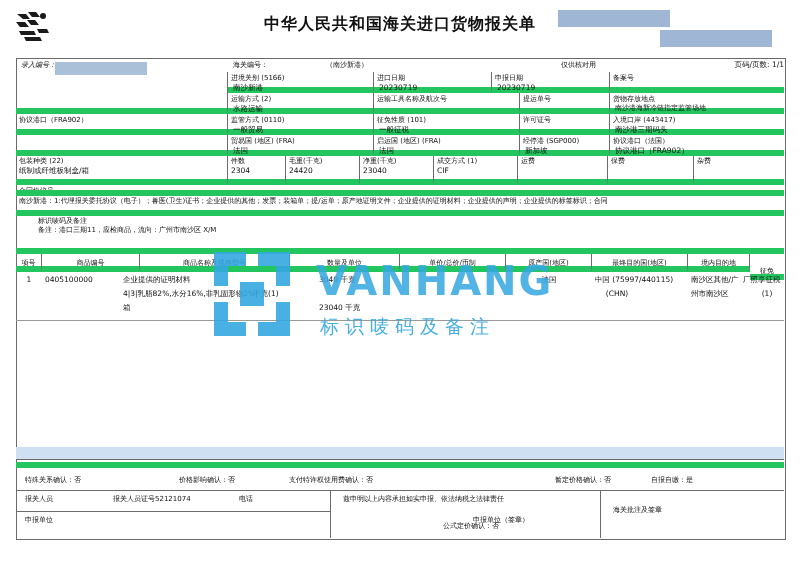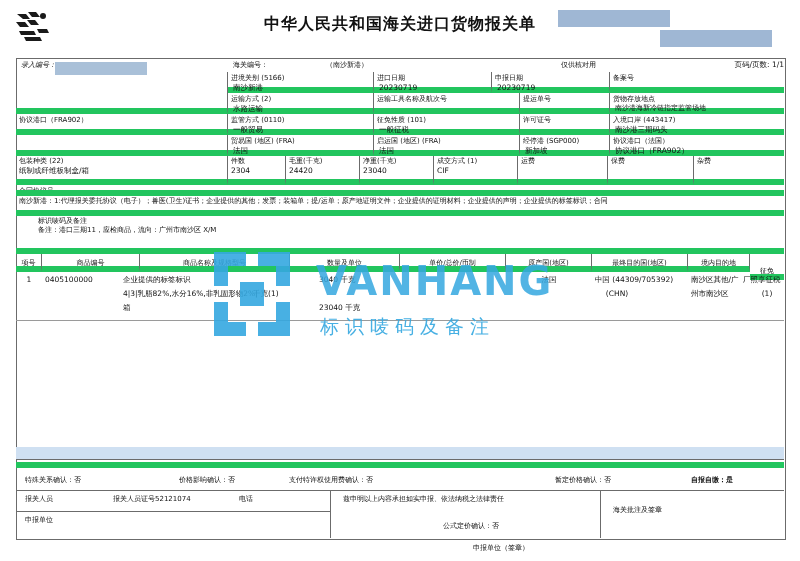--- a/index.html
+++ b/index.html
@@ -246,31 +246,31 @@
   <div class="cell br bb center lbl" style="left:290px;top:254px;width:110px;height:18px;padding-top:5px;">数量及单位</div>
   <div class="cell br bb center lbl" style="left:400px;top:254px;width:106px;height:18px;padding-top:5px;">单价/总价/币制</div>
   <div class="cell br bb center lbl" style="left:506px;top:254px;width:86px;height:18px;padding-top:5px;">原产国(地区)</div>
   <div class="cell br bb center lbl" style="left:592px;top:254px;width:96px;height:18px;padding-top:5px;">最终目的国(地区)</div>
   <div class="cell br bb center lbl" style="left:688px;top:254px;width:62px;height:18px;padding-top:5px;">境内目的地</div>
   <div class="cell bb center lbl" style="left:750px;top:254px;width:34px;height:18px;padding-top:5px;margin-top:8px;">征免</div>
 
   <div class="cell center val" style="left:16px;top:274px;width:26px;">1</div>
   <div class="cell val" style="left:42px;top:274px;width:98px;">0405100000</div>
 
-  <div class="cell val" style="left:120px;top:274px;width:175px;">企业提供的标签标识</div>
+  <div class="cell val" style="left:120px;top:274px;width:175px;">企业提供的证明材料</div>
   <div class="cell val" style="left:120px;top:288px;width:185px;">4|3|乳脂82%,水分16%,非乳固形物2%|</div>
   <div class="cell val" style="left:120px;top:302px;width:60px;">箱</div>
 
   <div class="cell val" style="left:250px;top:288px;width:60px;">千克(1)</div>
 
   <div class="cell val" style="left:316px;top:274px;width:86px;">3040 千克</div>
   <div class="cell val" style="left:316px;top:302px;width:86px;">23040 千克</div>
 
   <div class="cell val center" style="left:506px;top:274px;width:86px;">法国</div>
-  <div class="cell val center" style="left:574px;top:274px;width:120px;">中国 (44309/705392)</div>
+  <div class="cell val center" style="left:574px;top:274px;width:120px;">中国 (75997/440115)</div>
   <div class="cell val center" style="left:592px;top:288px;width:50px;">(CHN)</div>
   <div class="cell val" style="left:688px;top:274px;width:78px;">南沙区其他/广</div>
   <div class="cell val" style="left:688px;top:288px;width:78px;">州市南沙区</div>
   <div class="cell val" style="left:740px;top:274px;width:60px;">厂照享征税</div>
   <div class="cell val center" style="left:750px;top:288px;width:34px;">(1)</div>
 
   <div style="position:absolute;left:16px;top:320px;width:768px;height:1px;background:#9a9a9a;"></div>
 
   <div class="wm">
     <div class="wmmark">
@@ -301,36 +301,36 @@
   </div>
   <div class="cell lbl" style="left:286px;top:475px;width:150px;">
     <span>支付特许权使用费确认：</span><span>否</span>
   </div>
   <div class="cell lbl" style="left:440px;top:475px;width:110px;margin-top:46px;">
     <span>公式定价确认：</span><span>否</span>
   </div>
   <div class="cell lbl" style="left:552px;top:475px;width:120px;">
     <span>暂定价格确认：</span><span>否</span>
   </div>
-  <div class="cell lbl" style="left:688px;top:475px;width:100px;font-weight:bold;">
+  <div class="cell lbl" style="left:648px;top:475px;width:100px;">
     <span>自报自缴：</span><span>是</span>
   </div>
 
   <div style="position:absolute;left:16px;top:490px;width:768px;height:1px;background:#6b6b6b;"></div>
 
   <div class="cell lbl" style="left:22px;top:494px;width:80px;">报关人员</div>
   <div class="cell lbl" style="left:22px;top:515px;width:80px;">申报单位</div>
 
   <div class="cell lbl" style="left:110px;top:494px;width:180px;">
     <span>报关人员证号</span><span>52121074</span>
   </div>
   <div class="cell lbl" style="left:236px;top:494px;width:60px;">电话</div>
 
   <div class="cell lbl" style="left:340px;top:494px;width:290px;">兹申明以上内容承担如实申报、依法纳税之法律责任</div>
-  <div class="cell lbl" style="left:470px;top:515px;width:160px;margin-top:28px;">申报单位（签章）</div>
+  <div class="cell lbl" style="left:470px;top:515px;width:160px;">申报单位（签章）</div>
 
   <div class="cell lbl" style="left:610px;top:505px;width:160px;">海关批注及签章</div>
 
   <div style="position:absolute;left:330px;top:490px;width:1px;height:48px;background:#6b6b6b;"></div>
   <div style="position:absolute;left:600px;top:490px;width:1px;height:48px;background:#6b6b6b;"></div>
   <div style="position:absolute;left:16px;top:511px;width:314px;height:1px;background:#6b6b6b;"></div>
 
 </div>
 
 </body></html>

